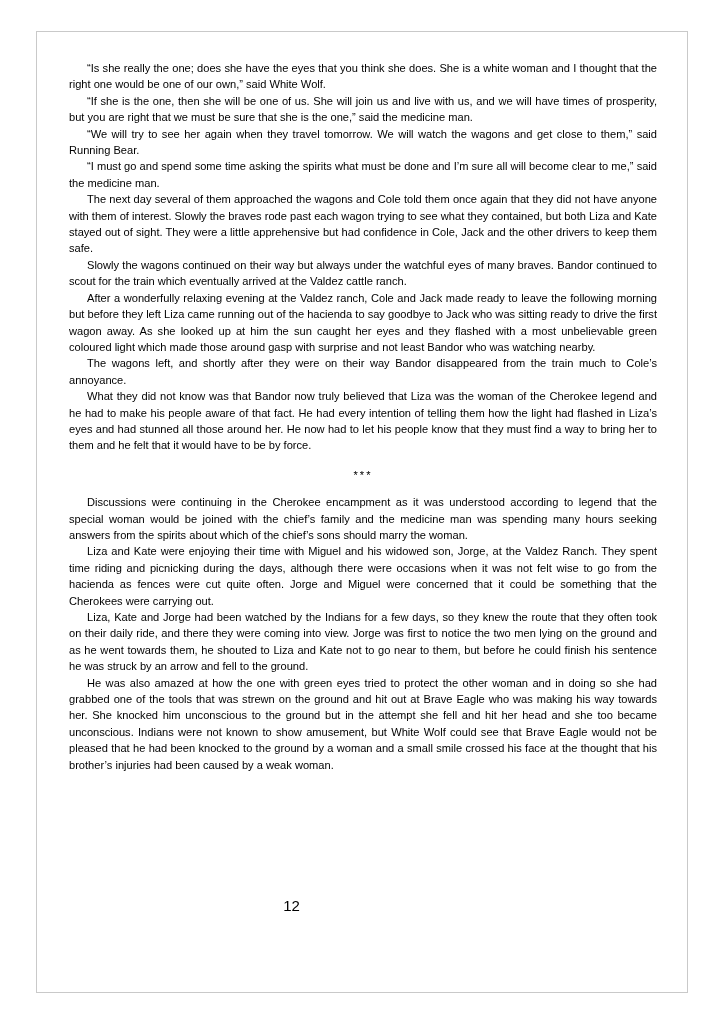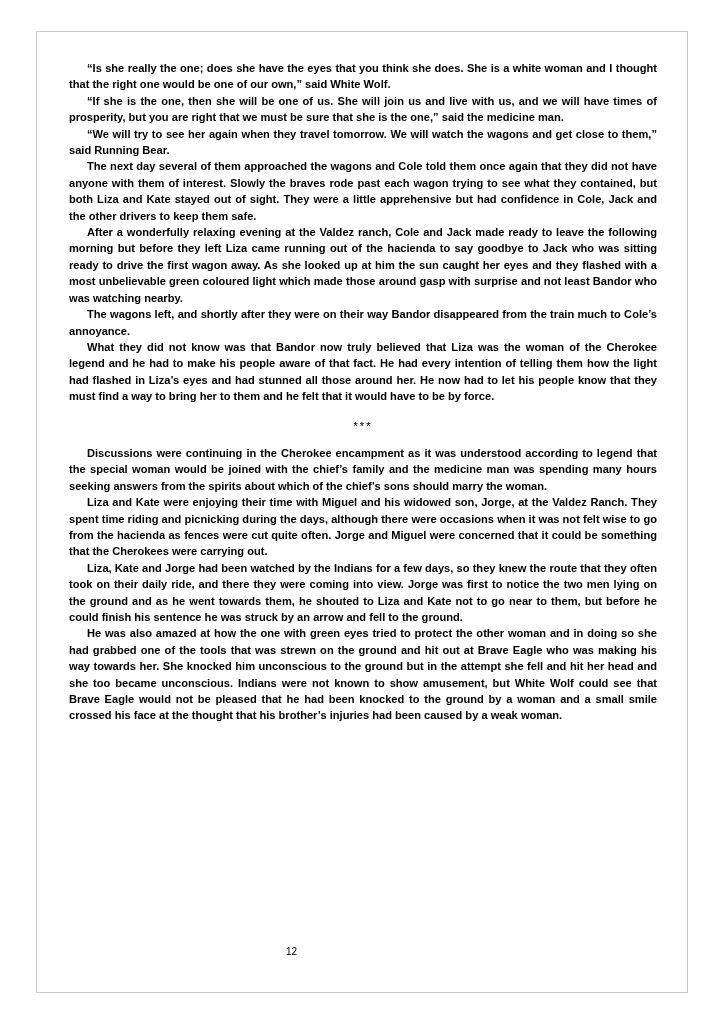--- a/index.html
+++ b/index.html
@@ -36,53 +36,54 @@
     width: 588px;
   }
   p.para {
     margin: 0;
     font-size: 11.1px;
     line-height: 1.48;
     text-align: justify;
     text-indent: 18px;
     color: #000000;
     hyphens: none;
-    font-weight: bold;
   }
   .sep {
     margin: 0;
     padding-top: 13px;
     padding-bottom: 11px;
     text-align: center;
     font-size: 11.1px;
     line-height: 1.48;
     letter-spacing: 2px;
     color: #000000;
   }
   #page-number {
     position: absolute;
     left: 0;
-    top: 946px;
+    top: 897px;
     width: 583px;
     text-align: center;
-    font-size: 10px;
+    font-size: 15px;
     color: #000000;
   }
 </style>
 </head>
 <body>
 
 <div id="page">
   <div id="page-border"></div>
 
   <div id="content">
     <p class="para">“Is she really the one; does she have the eyes that you think she does. She is a white woman and I thought that the right one would be one of our own,” said White Wolf.</p>
     <p class="para">“If she is the one, then she will be one of us. She will join us and live with us, and we will have times of prosperity, but you are right that we must be sure that she is the one,” said the medicine man.</p>
     <p class="para">“We will try to see her again when they travel tomorrow. We will watch the wagons and get close to them,” said Running Bear.</p>
+    <p class="para">“I must go and spend some time asking the spirits what must be done and I’m sure all will become clear to me,” said the medicine man.</p>
     <p class="para">The next day several of them approached the wagons and Cole told them once again that they did not have anyone with them of interest. Slowly the braves rode past each wagon trying to see what they contained, but both Liza and Kate stayed out of sight. They were a little apprehensive but had confidence in Cole, Jack and the other drivers to keep them safe.</p>
+    <p class="para">Slowly the wagons continued on their way but always under the watchful eyes of many braves. Bandor continued to scout for the train which eventually arrived at the Valdez cattle ranch.</p>
     <p class="para">After a wonderfully relaxing evening at the Valdez ranch, Cole and Jack made ready to leave the following morning but before they left Liza came running out of the hacienda to say goodbye to Jack who was sitting ready to drive the first wagon away. As she looked up at him the sun caught her eyes and they flashed with a most unbelievable green coloured light which made those around gasp with surprise and not least Bandor who was watching nearby.</p>
     <p class="para">The wagons left, and shortly after they were on their way Bandor disappeared from the train much to Cole’s annoyance.</p>
     <p class="para">What they did not know was that Bandor now truly believed that Liza was the woman of the Cherokee legend and he had to make his people aware of that fact. He had every intention of telling them how the light had flashed in Liza’s eyes and had stunned all those around her. He now had to let his people know that they must find a way to bring her to them and he felt that it would have to be by force.</p>
 
     <div class="sep">***</div>
 
     <p class="para">Discussions were continuing in the Cherokee encampment as it was understood according to legend that the special woman would be joined with the chief’s family and the medicine man was spending many hours seeking answers from the spirits about which of the chief’s sons should marry the woman.</p>
     <p class="para">Liza and Kate were enjoying their time with Miguel and his widowed son, Jorge, at the Valdez Ranch. They spent time riding and picnicking during the days, although there were occasions when it was not felt wise to go from the hacienda as fences were cut quite often. Jorge and Miguel were concerned that it could be something that the Cherokees were carrying out.</p>
     <p class="para">Liza, Kate and Jorge had been watched by the Indians for a few days, so they knew the route that they often took on their daily ride, and there they were coming into view. Jorge was first to notice the two men lying on the ground and as he went towards them, he shouted to Liza and Kate not to go near to them, but before he could finish his sentence he was struck by an arrow and fell to the ground.</p>
     <p class="para">He was also amazed at how the one with green eyes tried to protect the other woman and in doing so she had grabbed one of the tools that was strewn on the ground and hit out at Brave Eagle who was making his way towards her. She knocked him unconscious to the ground but in the attempt she fell and hit her head and she too became unconscious. Indians were not known to show amusement, but White Wolf could see that Brave Eagle would not be pleased that he had been knocked to the ground by a woman and a small smile crossed his face at the thought that his brother’s injuries had been caused by a weak woman.</p>

